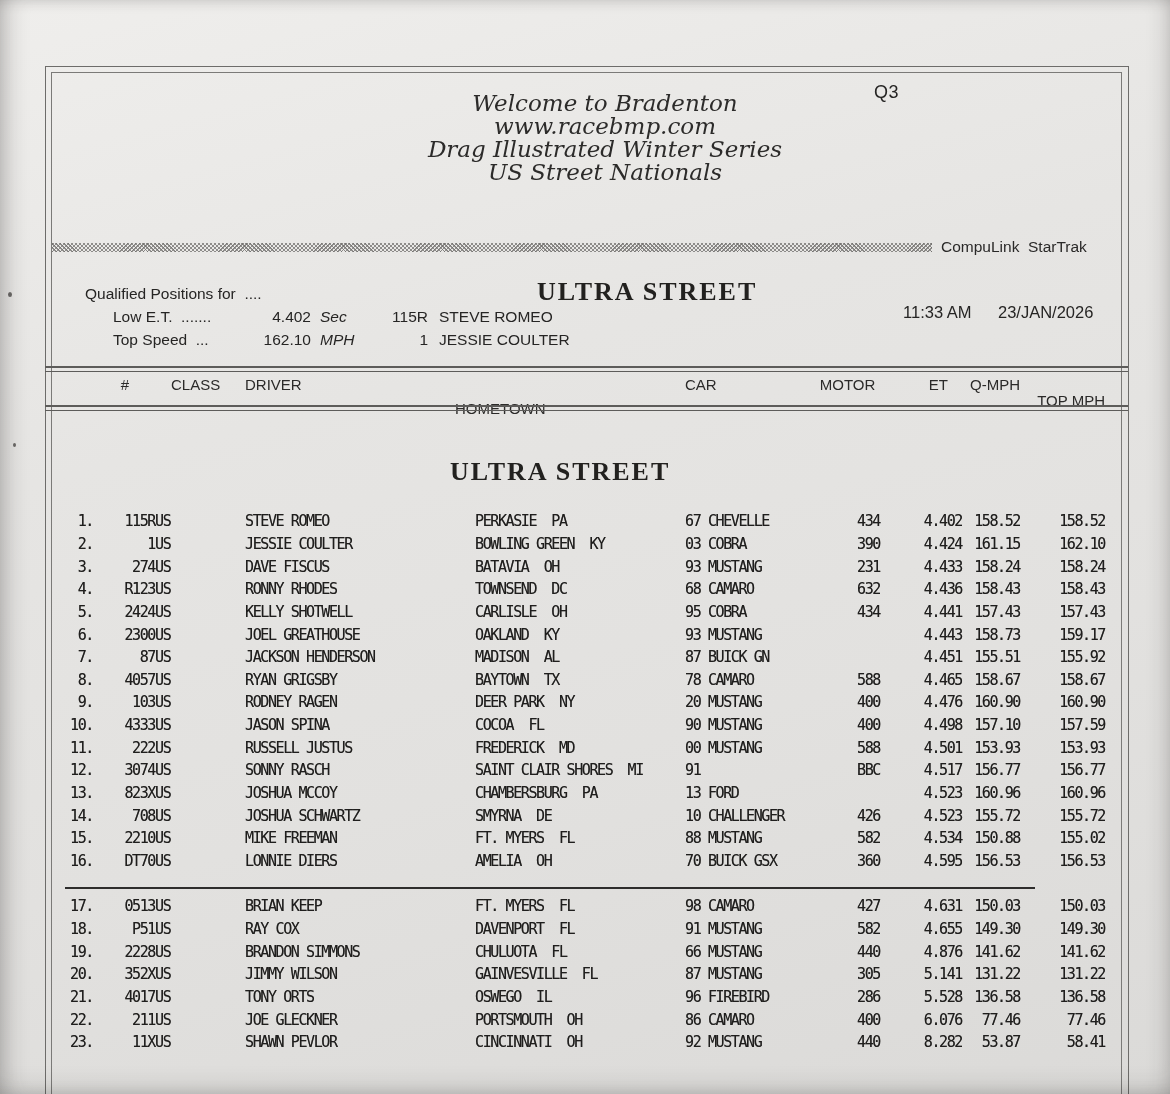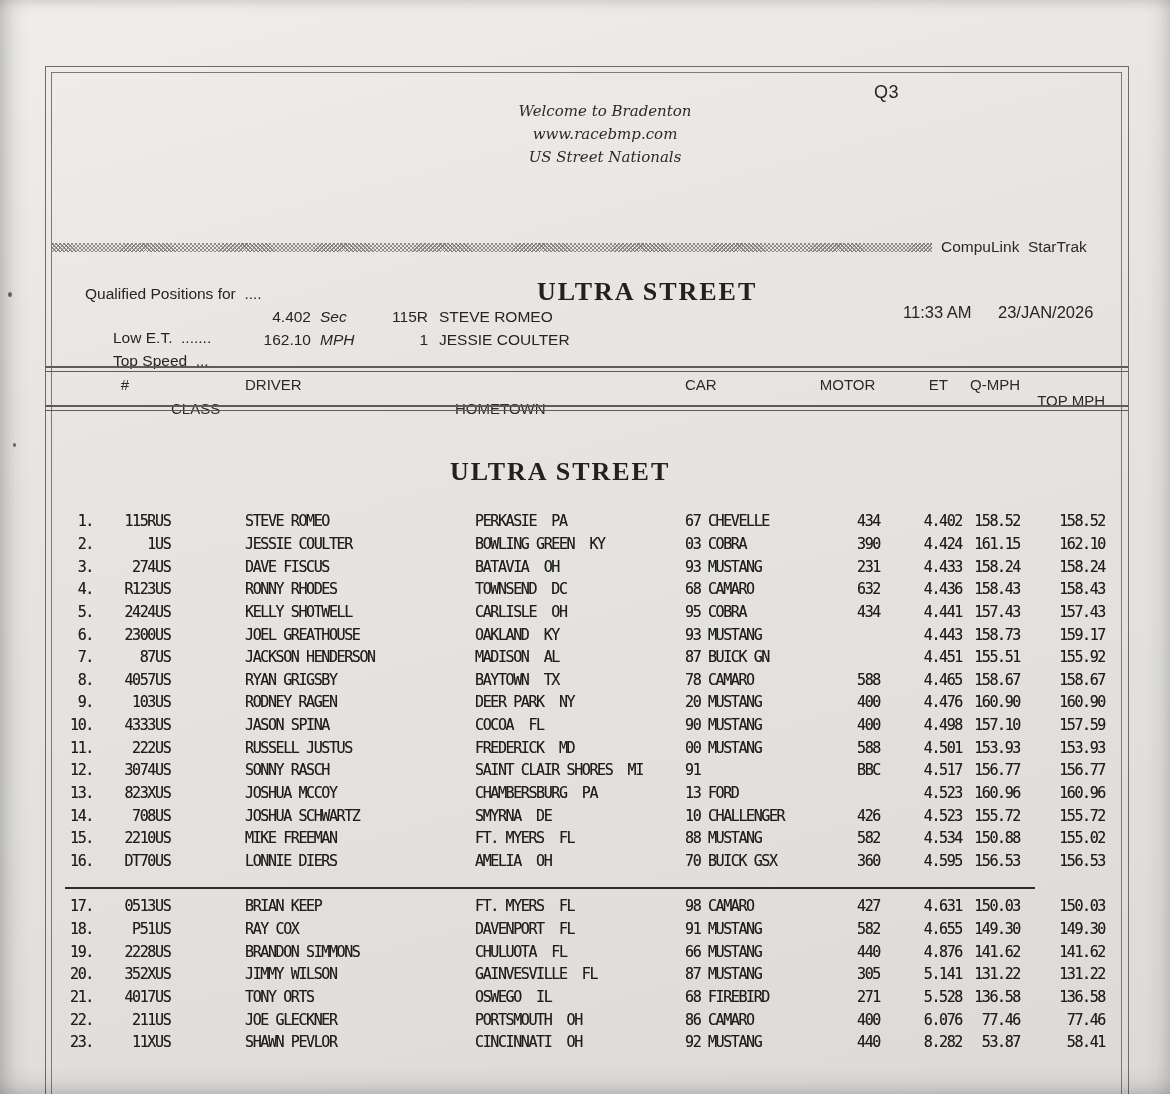--- a/index.html
+++ b/index.html
@@ -11,47 +11,47 @@
   .vignette{position:absolute;inset:0;pointer-events:none;z-index:50;
     box-shadow:inset 20px 0 24px -16px rgba(40,38,36,.30),
                inset -16px 0 22px -14px rgba(40,38,36,.22),
                inset 0 12px 16px -12px rgba(40,38,36,.14),
                inset 0 -18px 24px -14px rgba(40,38,36,.20);}
   .frame-outer{position:absolute;left:45px;top:66px;width:1082px;height:1060px;
     border:1.5px solid #6d6c6a;}
   .frame-inner{position:absolute;left:51px;top:72px;width:1069px;height:1048px;
     border:1px solid #7b7a78;}
   .q3{position:absolute;left:874px;top:82px;font-size:18px;letter-spacing:.5px;}
-  .masthead{position:absolute;left:370px;top:100px;width:470px;text-align:center;
+  .masthead{position:absolute;left:370px;top:92px;width:470px;text-align:center;
     font-family:"DejaVu Serif","Liberation Serif",serif;font-style:italic;
-    font-size:15px;line-height:23px;color:#2c2b2a;}
+    font-size:23px;line-height:23px;color:#2c2b2a;}
   .dotband{position:absolute;left:52px;top:243px;width:880px;height:9px;opacity:.75;
     background-image:
       repeating-linear-gradient(45deg,rgba(70,68,66,.75) 0 .9px,transparent .9px 2.8px),
       repeating-linear-gradient(-45deg,rgba(70,68,66,.75) 0 .9px,transparent .9px 2.8px);}
   .compulink{position:absolute;left:941px;top:238px;font-size:15.5px;white-space:pre;color:#2a2928;}
   .qual-label{position:absolute;left:85px;top:285px;font-size:15.5px;white-space:pre;}
   .class-title{position:absolute;left:537px;top:277px;
     font-family:"Liberation Serif",serif;font-weight:bold;font-size:26px;letter-spacing:2px;color:#22211f;}
   .timestamp{position:absolute;left:903px;top:303px;font-size:16.5px;}
   .datestamp{position:absolute;left:998px;top:303px;font-size:16.5px;}
   .stat-line{position:absolute;left:113px;display:flex;font-size:15.5px;white-space:pre;}
   .stat-line.low{top:308px;}
   .stat-line.top{top:331px;}
-  .stat-label{width:122px;margin-top:21px;}
+  .stat-label{width:122px;}
   .stat-value{width:76px;text-align:right;}
   .stat-unit{width:56px;padding-left:9px;font-style:italic;}
   .stat-num{width:52px;text-align:right;}
   .stat-driver{padding-left:11px;}
   .hline{position:absolute;left:45px;width:1083px;height:1.5px;background:#5d5c5a;}
   .grid{display:grid;grid-template-columns:43px 60px 85px 230px 210px 135px 65px 82px 58px 87px;}
   .colhead{position:absolute;left:52px;top:376px;width:1055px;font-size:15px;color:#2b2a29;}
   .colhead .cell{white-space:pre;}
   .hc-num{text-align:center;}
-  .hc-class{padding-left:16px;margin-top:24px;}
+  .hc-class{padding-left:16px;}
   .hc-driver{padding-left:5px;}
   .hc-home{padding-left:5px;text-indent:-20px;margin-top:24px;}
   .hc-car{padding-left:5px;}
   .hc-motor{text-align:center;}
   .hc-et{text-align:right;padding-right:14px;}
   .hc-qmph{text-align:right;}
   .hc-top{text-align:right;padding-right:2px;margin-top:16px;}
   .section-title{position:absolute;left:450px;top:457px;
     font-family:"Liberation Serif",serif;font-weight:bold;font-size:26px;letter-spacing:2px;color:#22211f;}
   .tbody{position:absolute;left:52px;width:1055px;
@@ -80,20 +80,21 @@
 
 <div class="page">
   <div class="frame-outer"></div>
   <div class="frame-inner"></div>
 
   <div class="q3">Q3</div>
 
   <div class="masthead">
     <div>Welcome to Bradenton</div>
     <div>www.racebmp.com</div>
+    <div>Drag Illustrated Winter Series</div>
     <div>US Street Nationals</div>
   </div>
 
   <div class="dotband"></div>
   <div class="compulink">CompuLink  StarTrak</div>
 
   <div class="qual-label">Qualified Positions for  ....</div>
   <div class="class-title">ULTRA STREET</div>
   <div class="timestamp">11:33 AM</div>
   <div class="datestamp">23/JAN/2026</div>
@@ -377,22 +378,22 @@
     <span class="cell c-et">5.141</span>
     <span class="cell c-qmph">131.22</span>
     <span class="cell c-top">131.22</span>
   </div>
       <div class="trow grid">
     <span class="cell c-pos">21.</span>
     <span class="cell c-num">4017</span>
     <span class="cell c-class">US</span>
     <span class="cell c-driver">TONY ORTS</span>
     <span class="cell c-home">OSWEGO  IL</span>
-    <span class="cell c-car">68 FIREBIRD</span>
-    <span class="cell c-motor">271</span>
+    <span class="cell c-car">96 FIREBIRD</span>
+    <span class="cell c-motor">286</span>
     <span class="cell c-et">5.528</span>
     <span class="cell c-qmph">136.58</span>
     <span class="cell c-top">136.58</span>
   </div>
       <div class="trow grid">
     <span class="cell c-pos">22.</span>
     <span class="cell c-num">211</span>
     <span class="cell c-class">US</span>
     <span class="cell c-driver">JOE GLECKNER</span>
     <span class="cell c-home">PORTSMOUTH  OH</span>

